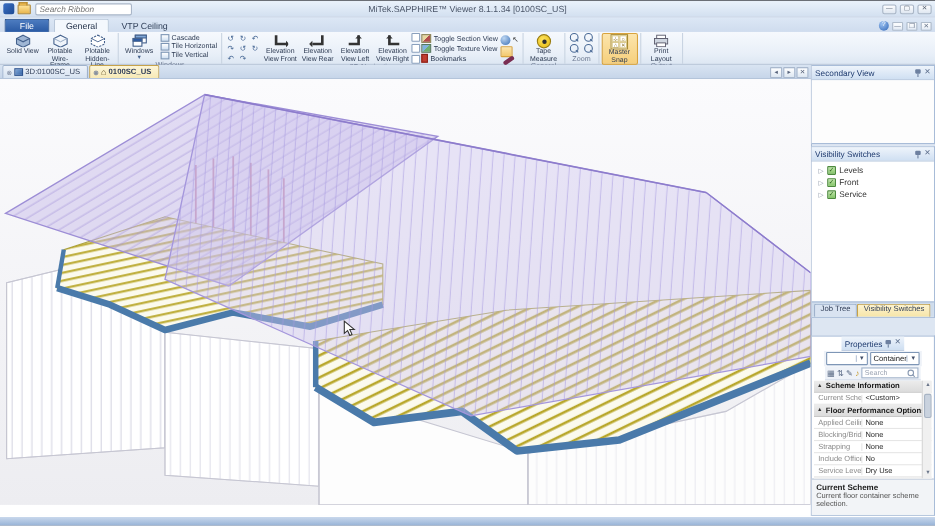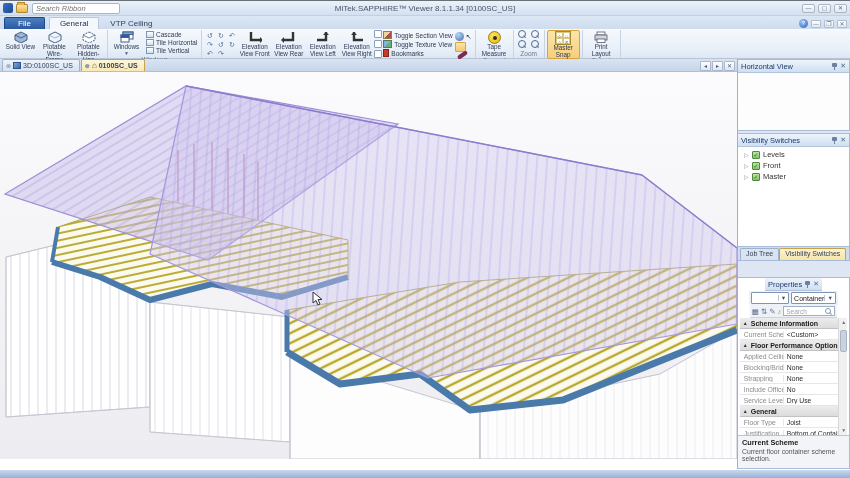--- a/index.html
+++ b/index.html
@@ -88,21 +88,21 @@
   .sidebar { width:113px; background:#dde6f2; border-left:1px solid #9db1cc; display:flex; flex-direction:column; }
   .panel { display:flex; flex-direction:column; border:1px solid #a8bcd8; border-left:none; background:#fff; }
   .phead { height:13px; background:linear-gradient(#eef4fb,#cfdff2); border-bottom:1px solid #b3c5dc; display:flex; align-items:center;
            font-size:7.5px; color:#1e3a6e; padding:0 3px; }
   .phead .sp { flex:1; }
   .ph-ico { font-size:7px; color:#5a6d8c; margin-left:3px; line-height:10px; }
   .pin { width:5px; height:7px; position:relative; margin-left:3px; }
   .pin:before { content:""; position:absolute; top:0; left:0; width:5px; height:4px; background:#6d80a0; border-radius:1px; }
   .pin:after { content:""; position:absolute; top:4px; left:2px; width:1px; height:3px; background:#6d80a0; }
   .secview-body { height:57px; background:#fdfdfd; }
-  .vis-body { height:99px; background:#fff; padding:2px 0; }
+  .vis-body { height:127px; background:#fff; padding:2px 0; }
   .treerow { display:flex; align-items:center; gap:3px; height:11px; padding-left:6px; font-size:7.5px; color:#333; }
   .tw { font-size:6px; color:#8a93a5; width:5px; }
   .cb { width:8px; height:8px; border:1px solid #4d8a3e; background:linear-gradient(#bfe6a8,#84c468); border-radius:1px;
         font-size:6px; line-height:7px; text-align:center; color:#2a5e1e; }
   .vis-tabs { height:14px; display:flex; background:#cfdcec; border-top:1px solid #a8bcd8; padding-left:2px; align-items:flex-end; }
   .vtab { font-size:7px; color:#33405a; padding:1px 5px; border:1px solid #9fb2cc; border-bottom:none; border-radius:2px 2px 0 0; background:#d9e3f1; height:12px; }
   .vtab.active { background:linear-gradient(#fdf3cf,#f6e5a8); border-color:#c6a24a; }
   .props { flex:1; margin-top:16px; display:flex; flex-direction:column; min-height:0;align-items:center; }
   .combo-row { display:flex; gap:2px; padding:1px 2px; background:#eef2f8; }
   .combo { flex:1; height:12px; background:#fff; border:1px solid #7e96b6; border-radius:1px; font-size:7px; color:#222;
@@ -471,21 +471,21 @@
             <polygon points="0,0 0,11 3,8.5 5,13 7,12 5,7.5 9,7.5" fill="#fff" stroke="#333" stroke-width="1"></polygon>
           </g>
         </svg>
       </div>
     </div>
 
     <div class="sidebar">
 
       <div class="panel">
         <div class="phead">
-          <span>Horizontal View</span>
+          <span>Secondary View</span>
           <span class="sp"></span>
           <span class="pin"></span>
           <span class="ph-ico">✕</span>
         </div>
         <div class="secview-body"></div>
       </div>
 
       <div class="panel" style="margin-top:2px">
         <div class="phead">
           <span>Visibility Switches</span>
@@ -500,21 +500,21 @@
             <span>Levels</span>
           </div>
           <div class="treerow">
             <span class="tw">▷</span>
             <span class="cb">✓</span>
             <span>Front</span>
           </div>
           <div class="treerow">
             <span class="tw">▷</span>
             <span class="cb">✓</span>
-            <span>Master</span>
+            <span>Service</span>
           </div>
         </div>
         <div class="vis-tabs">
           <div class="vtab">Job Tree</div>
           <div class="vtab active">Visibility Switches</div>
         </div>
       </div>
 
       <div class="panel props">
         <div class="phead">

